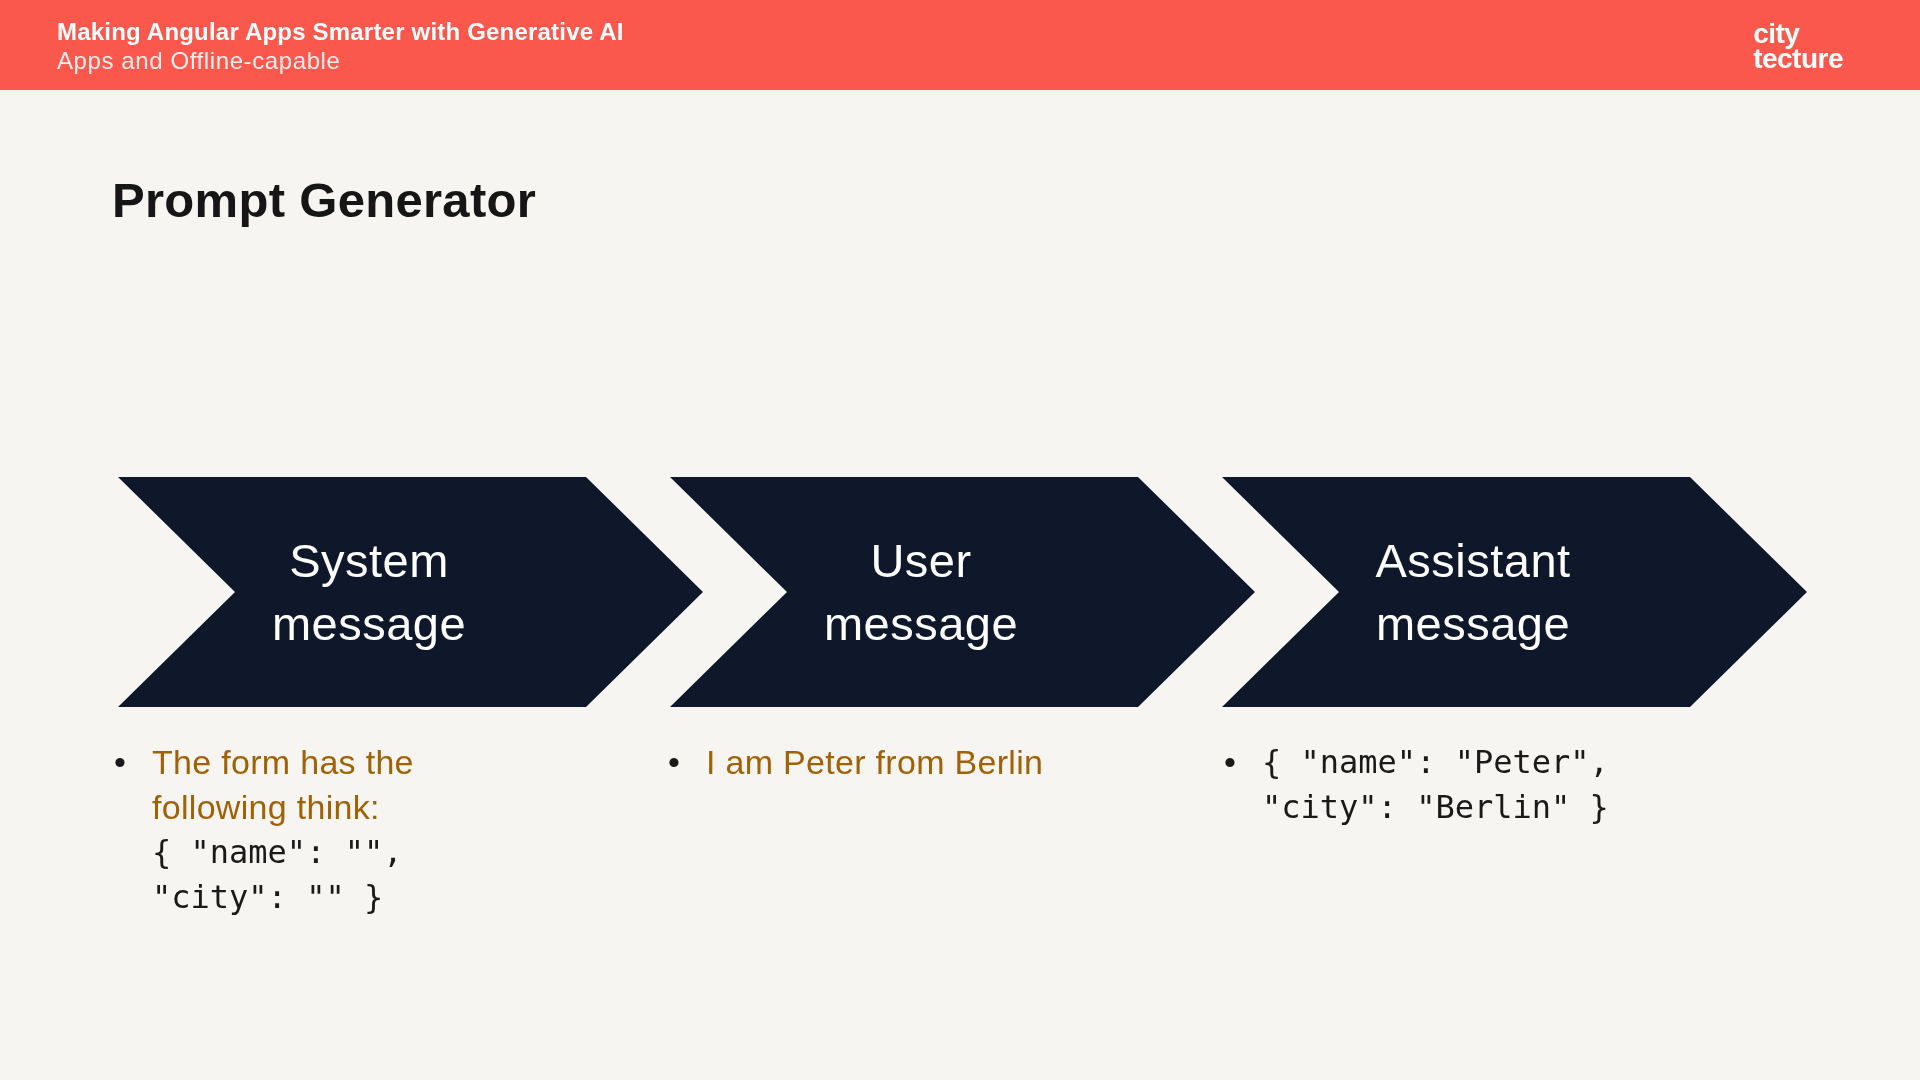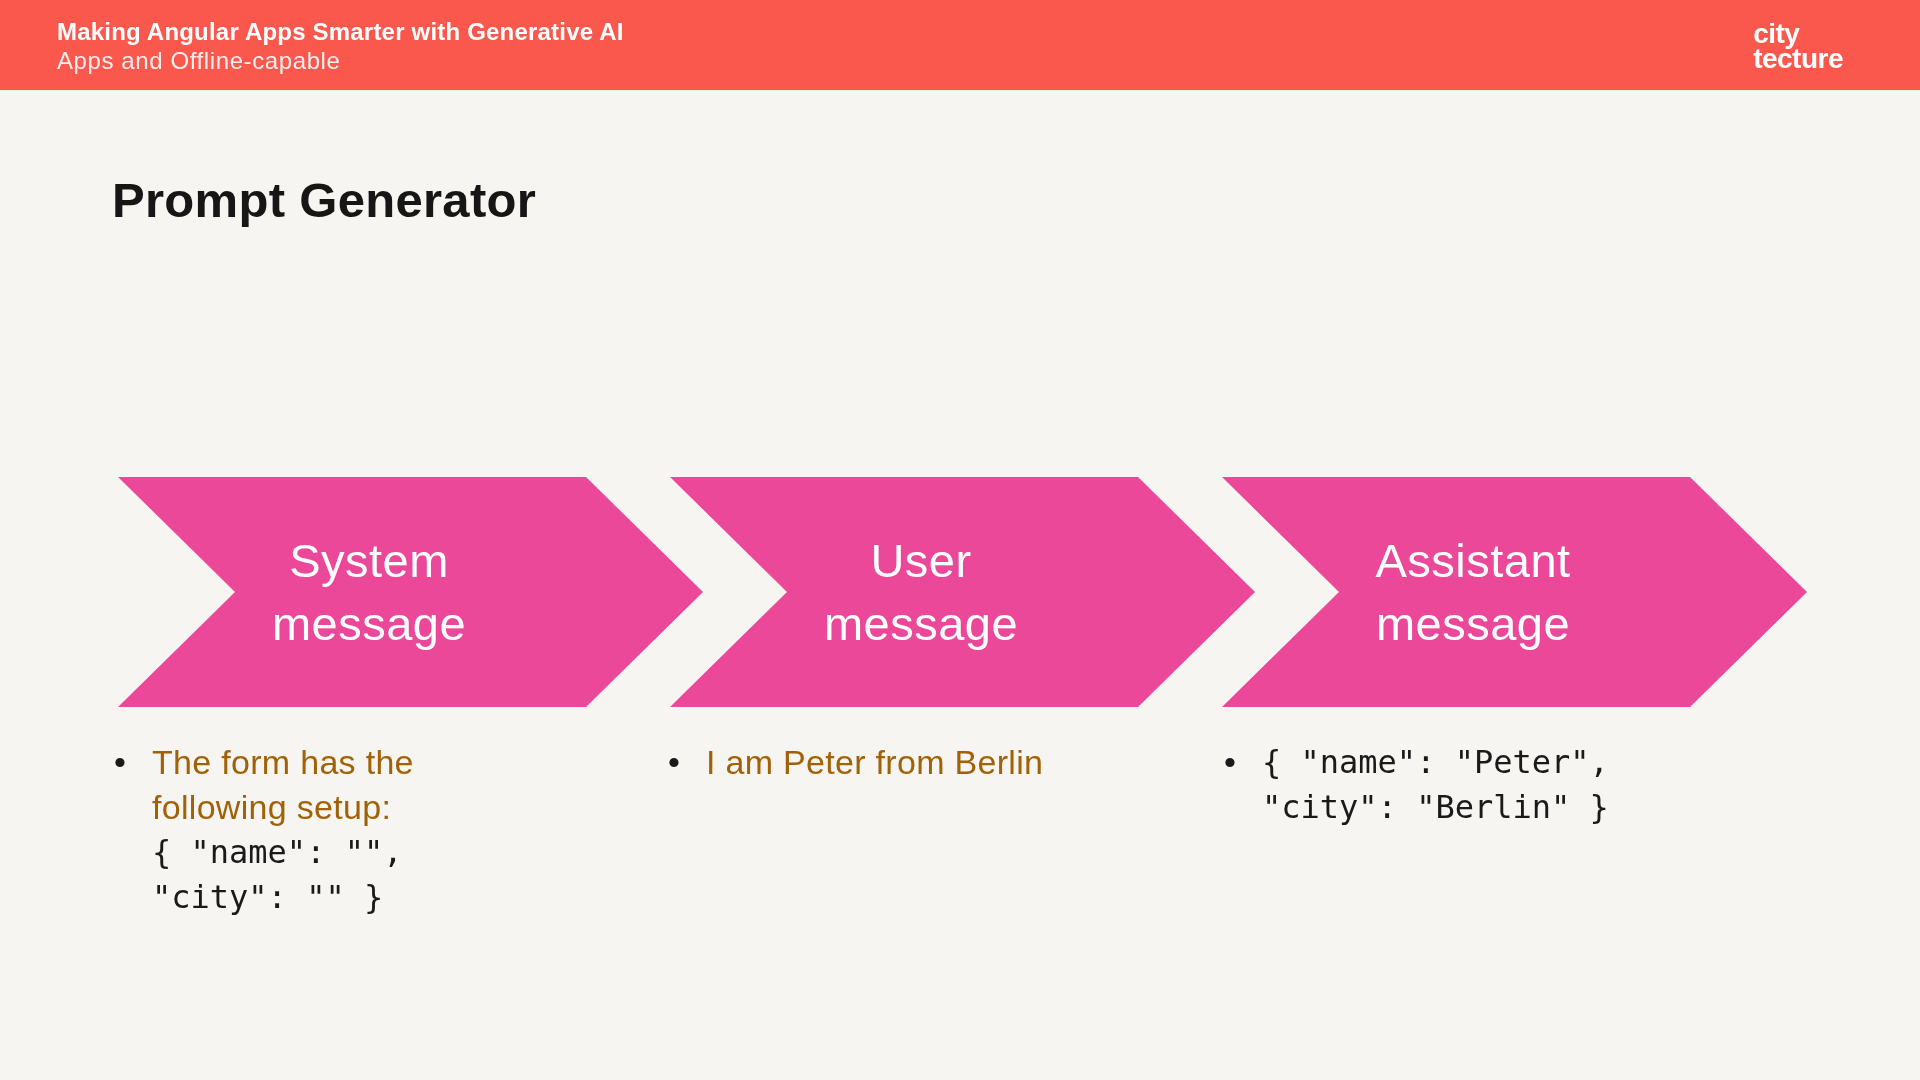--- a/index.html
+++ b/index.html
@@ -12,21 +12,21 @@
   .header-title{color:#ffffff;font-weight:bold;font-size:24px;line-height:31px;letter-spacing:.2px;}
   .header-subtitle{color:rgba(255,255,255,.9);font-weight:normal;font-size:24px;line-height:28px;letter-spacing:.6px;}
   .logo{position:absolute;right:77px;top:21px;color:#ffffff;font-weight:bold;
         font-size:28px;line-height:25px;letter-spacing:-.5px;}
 
   
   .slide-title{position:absolute;left:112px;top:172px;font-size:49px;font-weight:bold;
                color:#161616;letter-spacing:.3px;}
 
   
-  .arrow{position:absolute;top:477px;width:585px;height:230px;background:#ec4899;
+  .arrow{position:absolute;top:477px;width:585px;height:230px;background:#0f172a;
          clip-path:polygon(0% 0%,80% 0%,100% 50%,80% 100%,0% 100%,20% 50%);}
   #arrow-1{left:118px;} #arrow-2{left:670px;} #arrow-3{left:1222px;}
   .arrow-label{position:absolute;left:0;top:0;width:80%;height:100%;
                display:flex;flex-direction:column;align-items:center;justify-content:center;
                padding-left:34px;box-sizing:border-box;
                color:#ffffff;font-size:47px;line-height:63px;font-weight:normal;letter-spacing:.5px;}
 
   
   .bullet-col{position:absolute;top:740px;display:flex;align-items:flex-start;}
   #bullet-col-1{left:114px;width:460px;}
@@ -71,21 +71,21 @@
     <div class="arrow-label">
       <div>Assistant</div>
       <div>message</div>
     </div>
   </div>
 
   <div class="bullet-col" id="bullet-col-1">
     <span class="dot">•</span>
     <div class="lines">
       <div class="sans-line">The form has the</div>
-      <div class="sans-line">following setup:</div>
+      <div class="sans-line">following think:</div>
       <div class="mono-line">{ "name": "",</div>
       <div class="mono-line">"city": "" }</div>
     </div>
   </div>
 
   <div class="bullet-col" id="bullet-col-2">
     <span class="dot">•</span>
     <div class="lines">
       <div class="sans-line">I am Peter from Berlin</div>
     </div>

